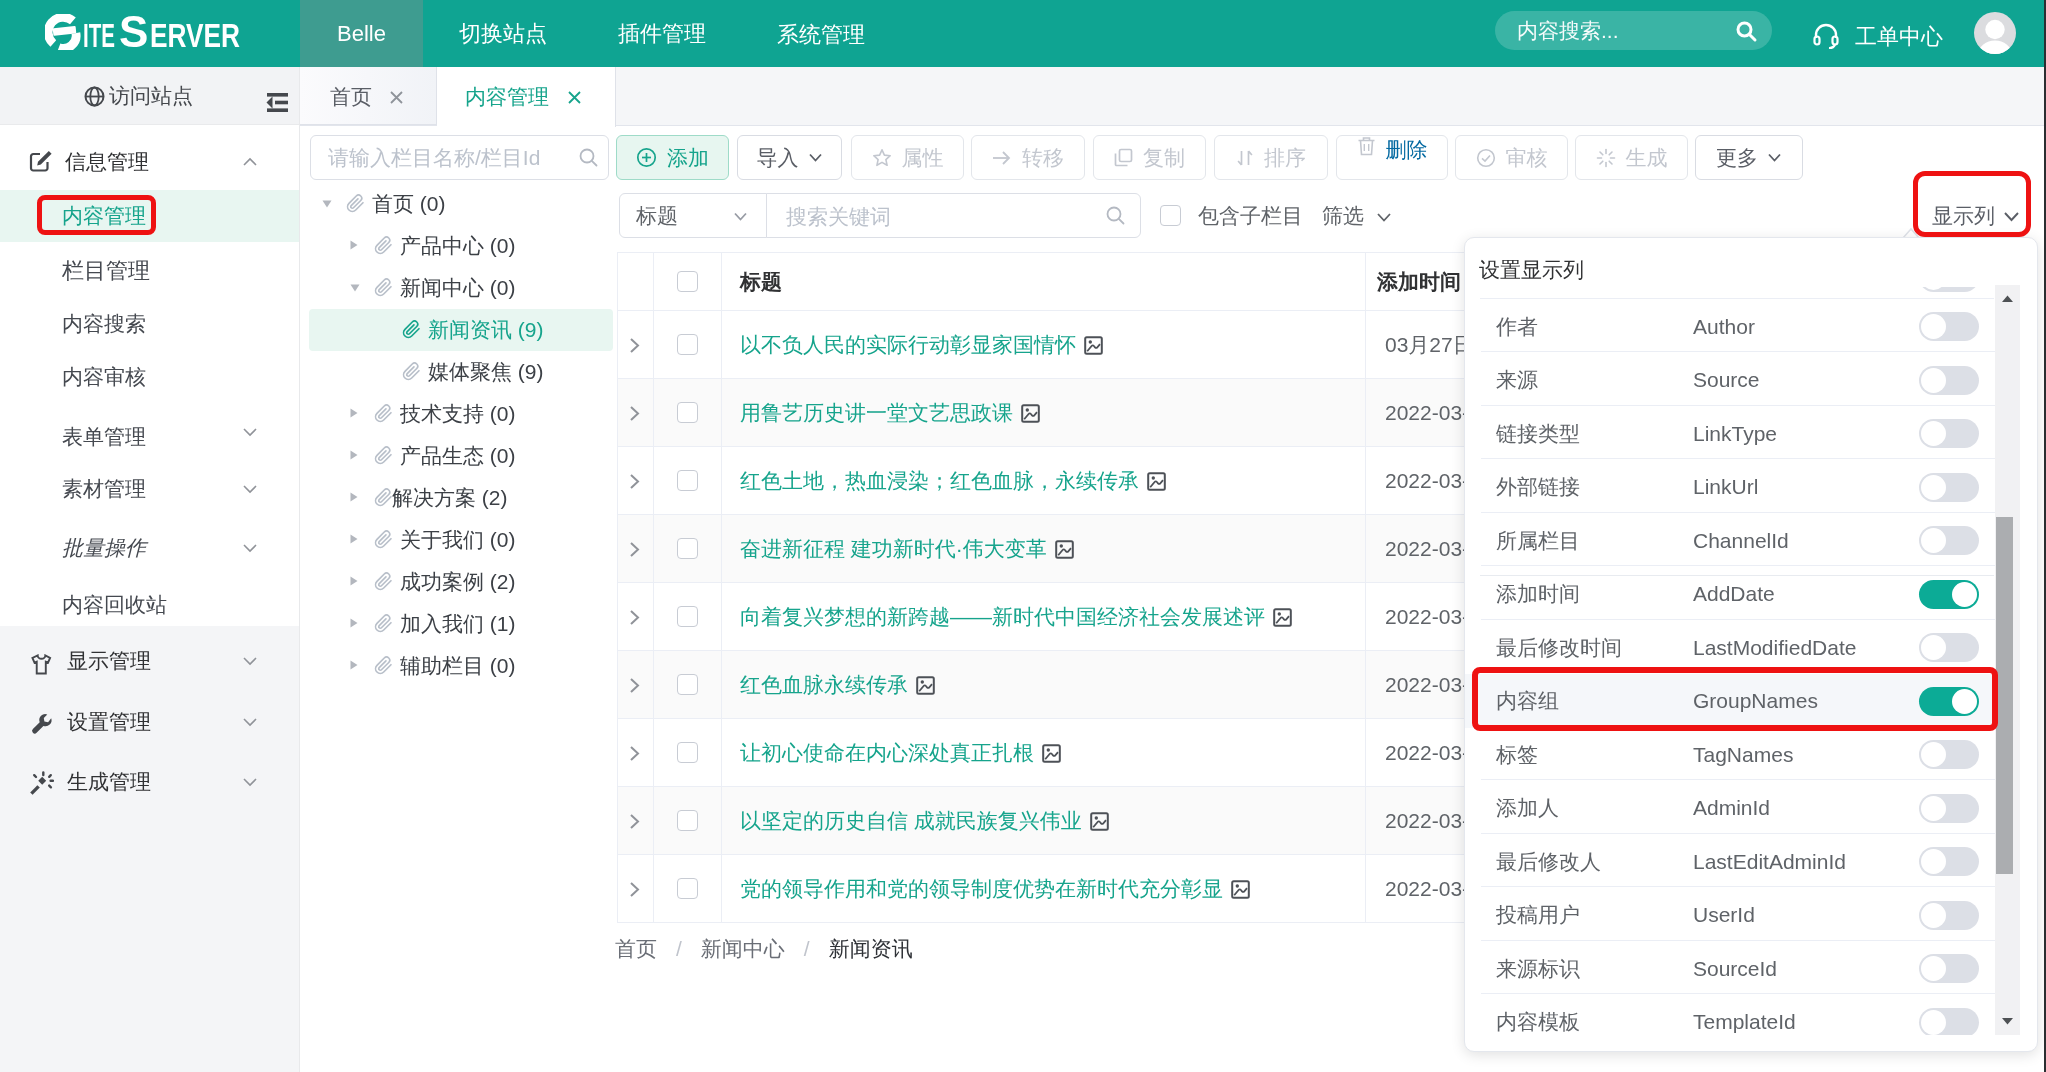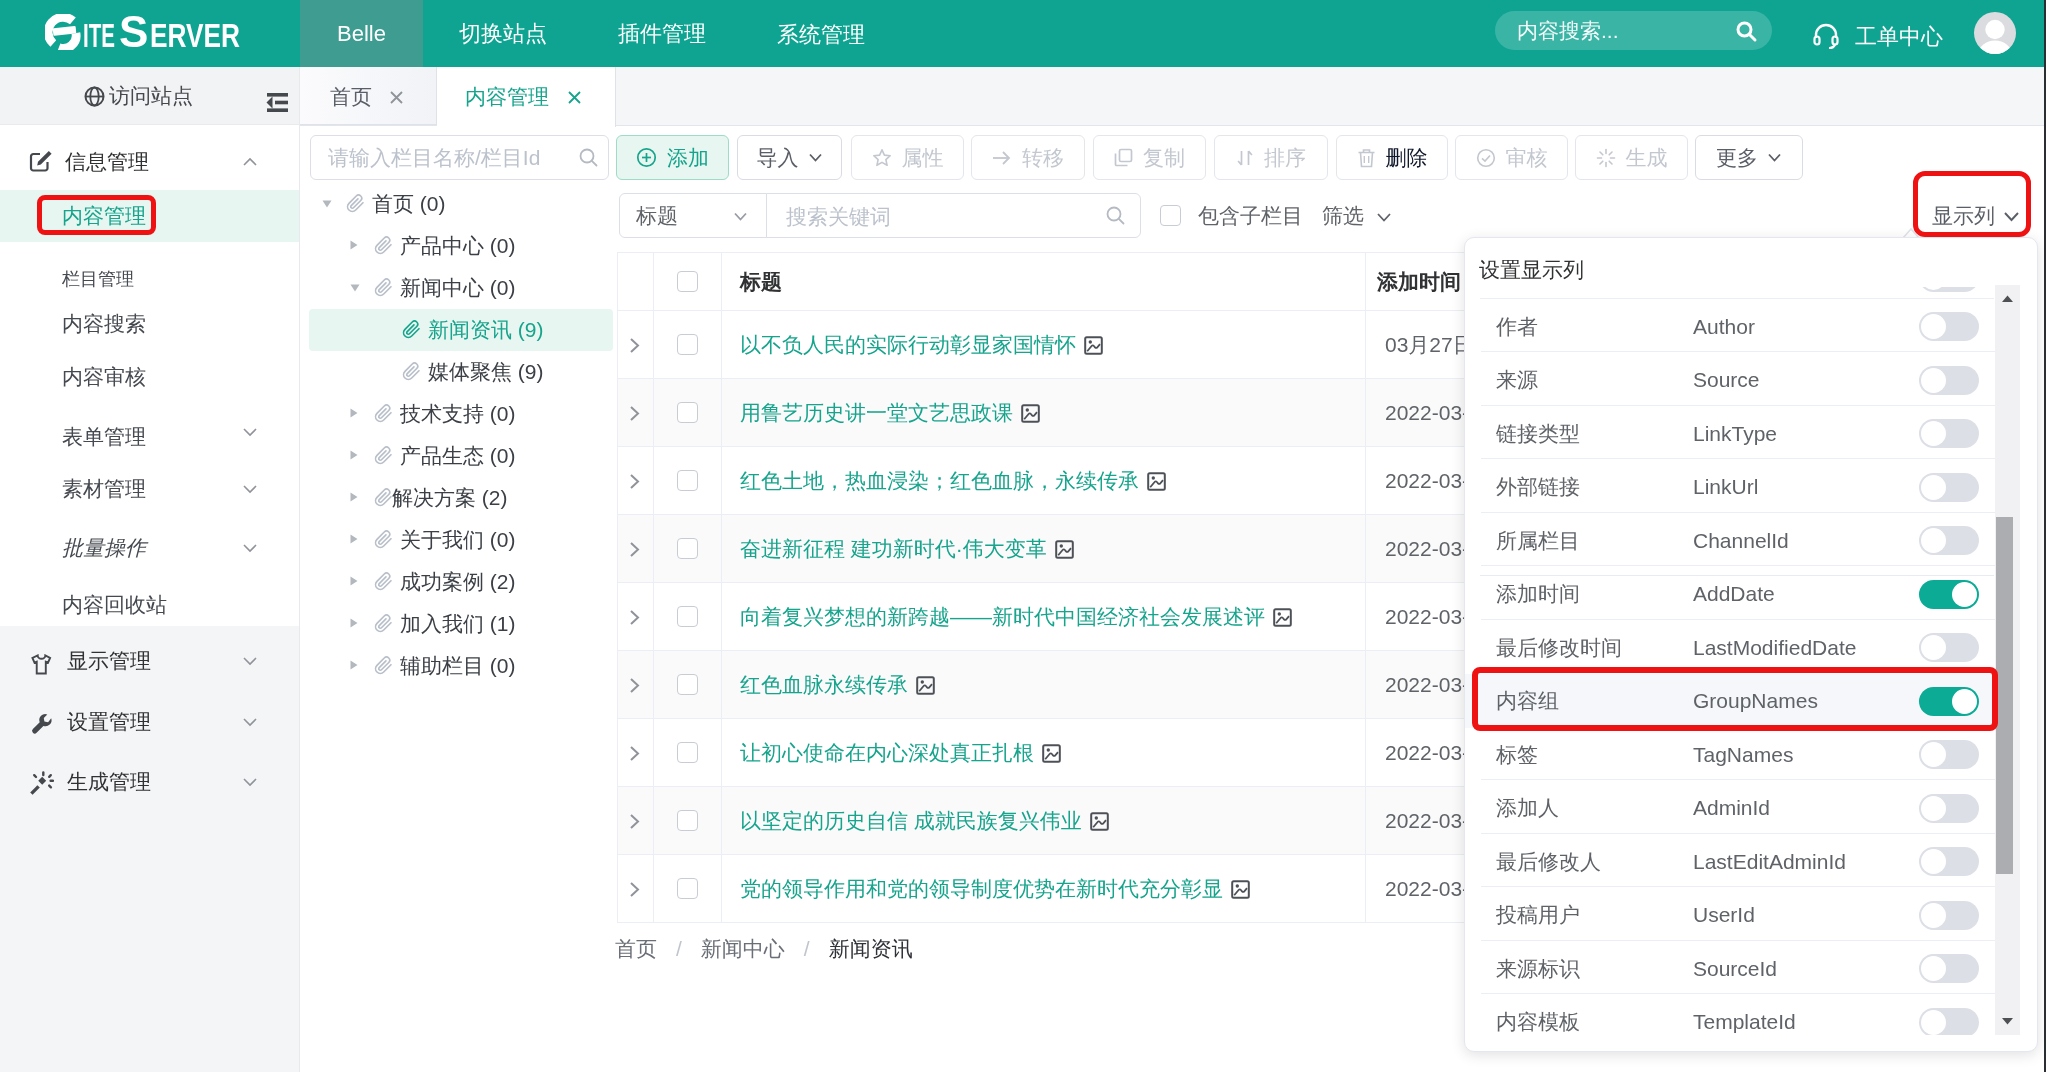--- a/index.html
+++ b/index.html
@@ -62,21 +62,21 @@
 <div class="a" style="left:0;top:190px;width:299px;height:52px;background:#e8f6f1;"></div>
 <svg class="a" style="left:29px;top:150px;" width="24" height="23" viewBox="0 0 24 23">
     <path d="M18.5 12 v6.2 a2.3 2.3 0 0 1 -2.3 2.3 H4.3 A2.3 2.3 0 0 1 2 18.2 V6.3 A2.3 2.3 0 0 1 4.3 4 H11" fill="none" stroke="#45484d" stroke-width="2.2"></path>
     <path d="M9 11.8 L19.8 1 L22.6 3.8 L11.8 14.6 L8.2 15.4 z" fill="#45484d"></path>
   </svg>
 <div class="a" style="left:65px;top:147px;height:30px;display:flex;align-items:center;font-size:21px;color:#303133;">信息管理</div>
 <svg class="a" style="left:242px;top:156px;" width="16" height="12" viewBox="0 0 16 12">
     <polyline points="2,9 8,3 14,9" fill="none" stroke="#909399" stroke-width="1.6"></polyline>
   </svg>
 <div class="a" style="left:62px;top:201px;height:30px;display:flex;align-items:center;font-size:21px;color:#16a48c;">内容管理</div>
-<div class="a" style="left:62px;top:256px;height:30px;display:flex;align-items:center;font-size:18px;color:#454950;margin-top:8px;">栏目管理</div>
+<div class="a" style="left:62px;top:256px;height:30px;display:flex;align-items:center;font-size:22px;color:#454950;">栏目管理</div>
 <div class="a" style="left:62px;top:309px;height:30px;display:flex;align-items:center;font-size:21px;color:#454950;">内容搜索</div>
 <div class="a" style="left:62px;top:362px;height:30px;display:flex;align-items:center;font-size:21px;color:#454950;">内容审核</div>
 <div class="a" style="left:62px;top:422px;height:30px;display:flex;align-items:center;font-size:21px;color:#454950;text-align:center;">表单管理</div>
 <svg class="a" style="left:242px;top:426px;" width="16" height="12" viewBox="0 0 16 12">
     <polyline points="2,3 8,9 14,3" fill="none" stroke="#909399" stroke-width="1.6"></polyline>
   </svg>
 <div class="a" style="left:62px;top:474px;height:30px;display:flex;align-items:center;font-size:21px;color:#454950;">素材管理</div>
 <svg class="a" style="left:242px;top:483px;" width="16" height="12" viewBox="0 0 16 12">
     <polyline points="2,3 8,9 14,3" fill="none" stroke="#909399" stroke-width="1.6"></polyline>
   </svg>
@@ -165,21 +165,21 @@
     </svg>
     <span style="margin-left:10px;">复制</span>
   </div>
 <div class="a" style="left:1214px;top:135px;width:114px;height:45px;border:1px solid #e3e6eb;border-radius:6px;box-sizing:border-box;background:#fff;display:flex;align-items:center;justify-content:center;font-size:21px;color:#c3c7cf;">
     <svg width="18" height="20" viewBox="0 0 18 20">
       <path d="M5.5 17 V3 M5.5 17 l-3.4-4 M5.5 17 l0 0" stroke="#c3c7cf" stroke-width="1.7" fill="none"></path>
       <path d="M12.5 3 V17 M12.5 3 l3.4 4" stroke="#c3c7cf" stroke-width="1.7" fill="none"></path>
     </svg>
     <span style="margin-left:10px;">排序</span>
   </div>
-<div class="a" style="left:1336px;top:135px;width:112px;height:45px;border:1px solid #e3e6eb;border-radius:6px;box-sizing:border-box;background:#fff;display:flex;align-items:center;justify-content:center;font-size:21px;color:#0f172a;">
+<div class="a" style="left:1336px;top:135px;width:112px;height:45px;border:1px solid #e3e6eb;border-radius:6px;box-sizing:border-box;background:#fff;display:flex;justify-content:center;font-size:21px;color:#0369a1;">
     <svg width="19" height="20" viewBox="0 0 19 20">
       <path d="M1.5 4.5 h16 M6.5 4.5 v-2.5 h6 v2.5 M3.5 4.5 l1 14 h10 l1-14" fill="none" stroke="#c3c7cf" stroke-width="1.6"></path>
       <path d="M7.3 8 v7 M11.7 8 v7" stroke="#c3c7cf" stroke-width="1.4"></path>
     </svg>
     <span style="margin-left:10px;">删除</span>
   </div>
 <div class="a" style="left:1455px;top:135px;width:113px;height:45px;border:1px solid #e3e6eb;border-radius:6px;box-sizing:border-box;background:#fff;display:flex;align-items:center;justify-content:center;font-size:21px;color:#c3c7cf;">
     <svg width="20" height="20" viewBox="0 0 20 20">
       <circle cx="10" cy="10" r="8.3" fill="none" stroke="#c3c7cf" stroke-width="1.6"></circle>
       <polyline points="6,10.3 9,13 14,7.5" fill="none" stroke="#c3c7cf" stroke-width="1.6"></polyline>

